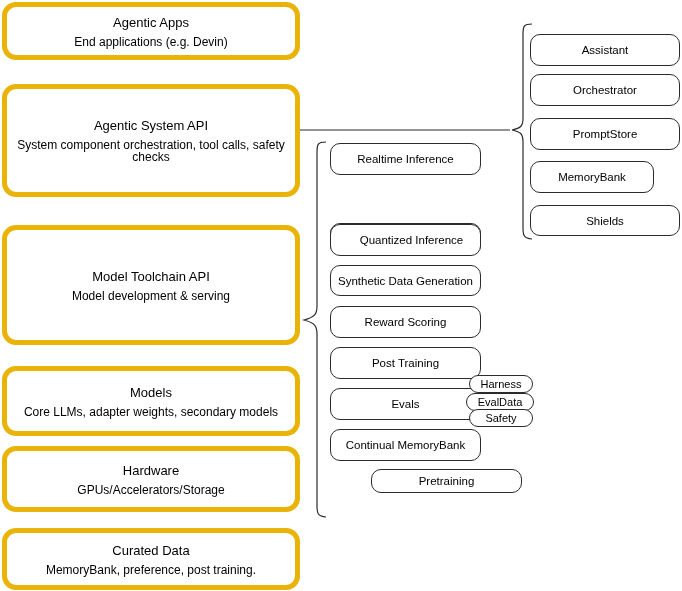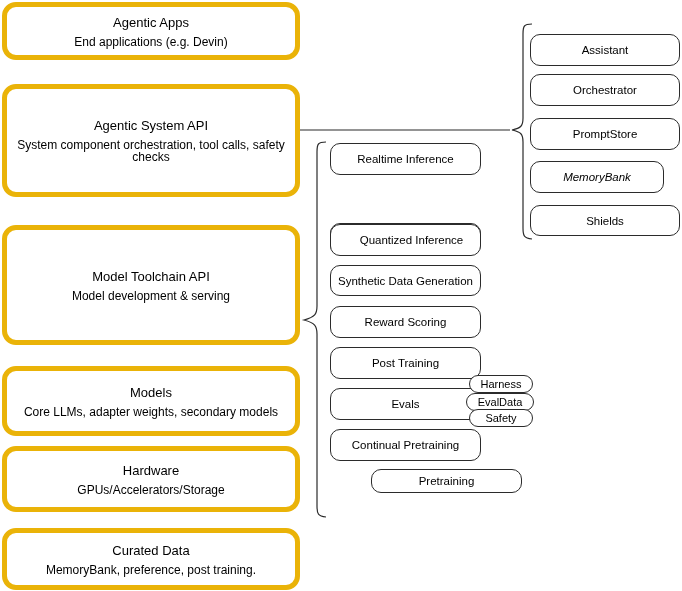--- a/index.html
+++ b/index.html
@@ -138,21 +138,21 @@
 
   <div class="chip" style="left:530px; top:34px; width:150px; height:32px;">
     <span>Assistant</span>
   </div>
   <div class="chip" style="left:530px; top:74px; width:150px; height:32px;">
     <span>Orchestrator</span>
   </div>
   <div class="chip" style="left:530px; top:118px; width:150px; height:32px;">
     <span>PromptStore</span>
   </div>
-  <div class="chip" style="left:530px; top:161px; width:134px; height:32px;font-style:italic;">
+  <div class="chip" style="left:530px; top:161px; width:124px; height:32px;">
     <span>MemoryBank</span>
   </div>
   <div class="chip" style="left:530px; top:205px; width:150px; height:31px;">
     <span>Shields</span>
   </div>
 
   <svg class="brace-svg" style="left:300px; top:140px; width:28px; height:380px;" viewBox="0 0 28 380">
     <path class="brace-path" d="M 26 2
          C 18 2, 17 4, 17 12
          L 17 166
@@ -177,21 +177,21 @@
   <div class="chip" style="left:330px; top:306px; width:151px; height:32px;">
     <span>Reward Scoring</span>
   </div>
   <div class="chip" style="left:330px; top:347px; width:151px; height:32px;">
     <span>Post Training</span>
   </div>
   <div class="chip" style="left:330px; top:388px; width:151px; height:32px;">
     <span>Evals</span>
   </div>
   <div class="chip" style="left:330px; top:429px; width:151px; height:32px;">
-    <span>Continual Pretraining</span>
+    <span>Continual MemoryBank</span>
   </div>
   <div class="chip" style="left:330px; top:469px; width:151px; height:24px;margin-left:41px;">
     <span>Pretraining</span>
   </div>
 
   <div class="pill" style="left:469px; top:375px; width:64px; height:18px;">
     <span>Harness</span>
   </div>
   <div class="pill" style="left:466px; top:393px; width:68px; height:18px;">
     <span>EvalData</span>

